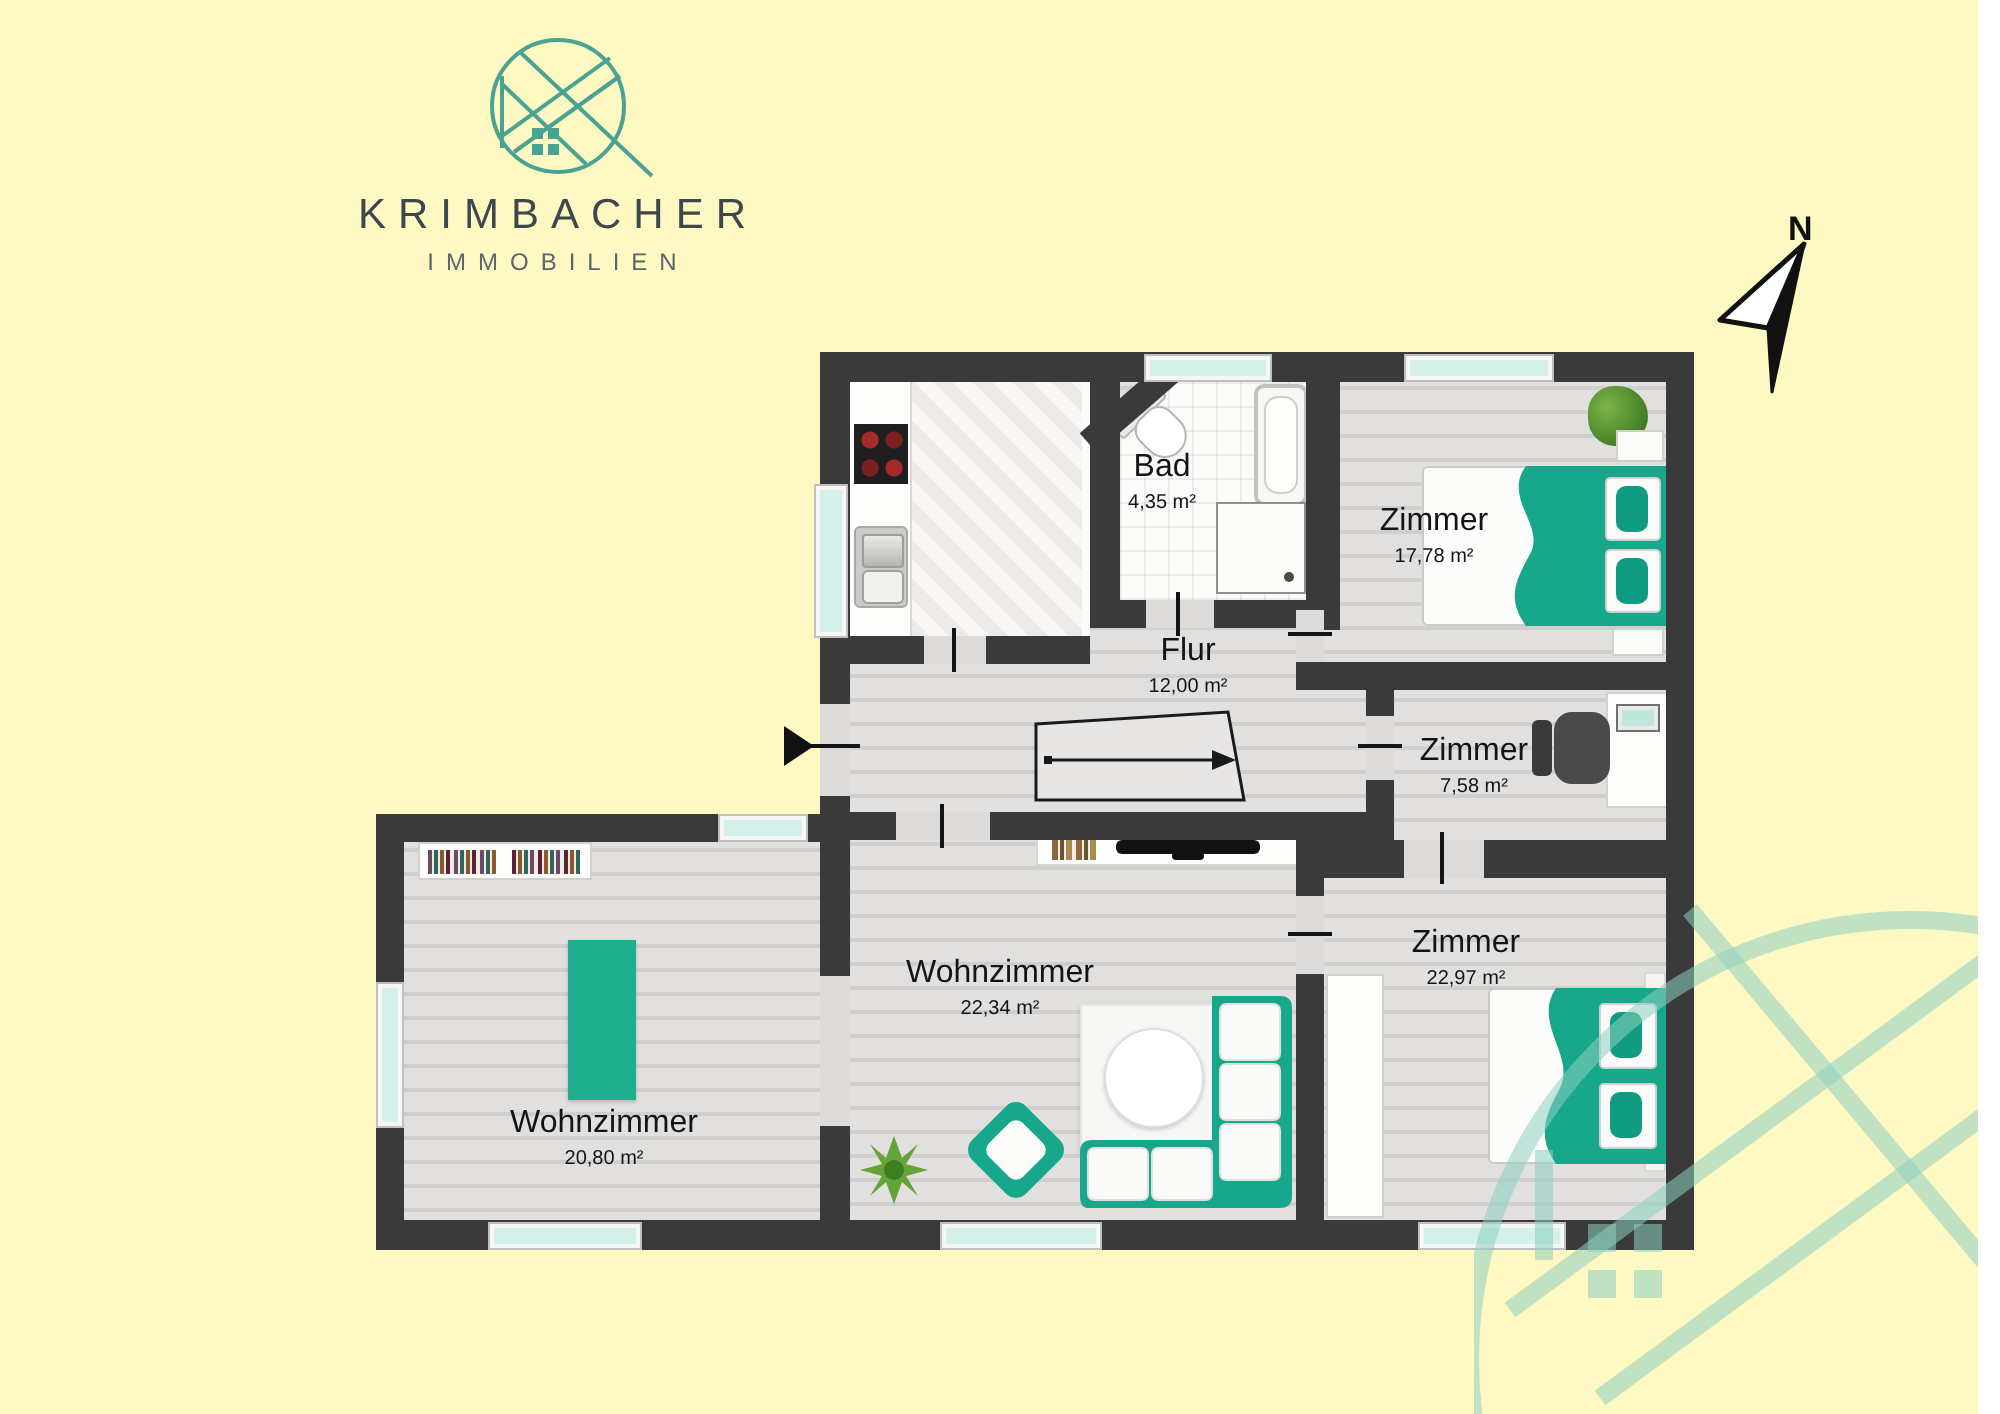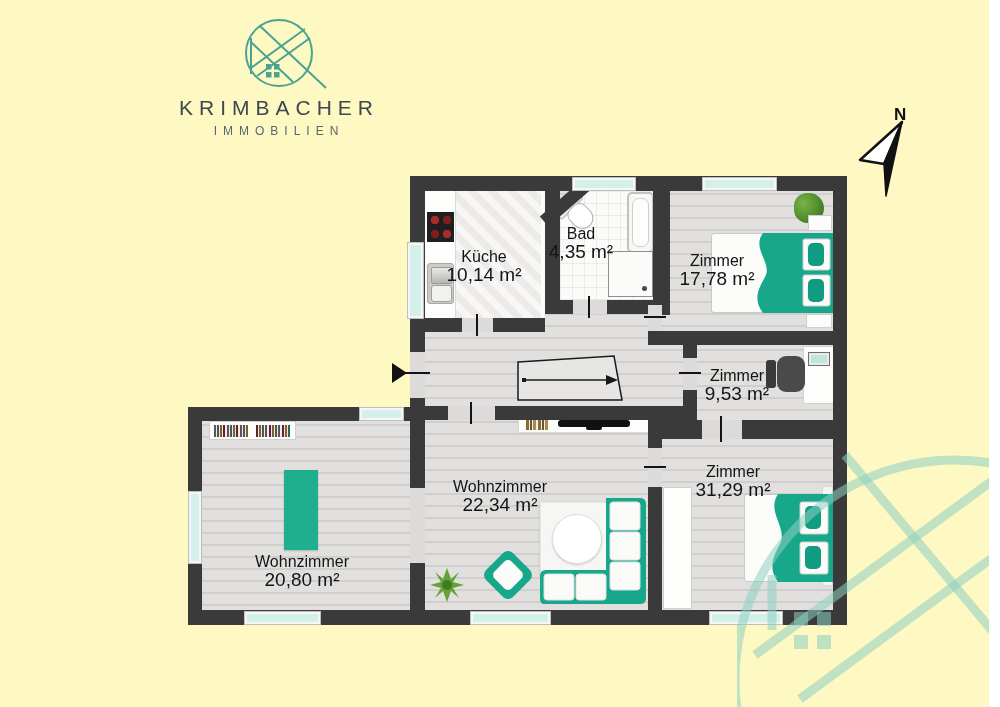--- a/index.html
+++ b/index.html
@@ -16,21 +16,21 @@
   .floor-tile{position:absolute;z-index:11;background:#fbfbf9;
     background-image:repeating-linear-gradient(0deg,rgba(0,0,0,.06) 0 1px,transparent 1px 12px),
                      repeating-linear-gradient(90deg,rgba(0,0,0,.06) 0 1px,transparent 1px 12px);}
   .furn{position:absolute;z-index:20;}
   .win{position:absolute;z-index:40;background:#d3f0ea;border:2px solid #f6f6f6;
        box-shadow:0 0 0 1px #bfbfbd;box-sizing:border-box;}
   .door{position:absolute;z-index:40;background:#dcdbd9;}
   .tick{position:absolute;z-index:45;background:#141414;}
   .room-label{position:absolute;z-index:50;text-align:center;color:#141414;}
   .room-label .rname{font-size:16px;line-height:19px;}
-  .room-label .rarea{font-size:19px;line-height:17px;}
+  .room-label .rarea{font-size:10px;line-height:17px;}
   .decor{position:absolute;z-index:50;}
   .watermark{position:absolute;z-index:60;pointer-events:none;}
   .brand{position:absolute;text-align:center;color:#3d474e;z-index:5;}
   .brand-name{font-size:21px;letter-spacing:6px;font-weight:500;}
   .brand-sub{font-size:12px;letter-spacing:6px;color:#5a656d;margin-top:4px;}
   .chair{position:absolute;width:25px;height:25px;border-radius:50%;background:#eef6f2;
          border:2px solid #e2e2e0;box-sizing:border-box;box-shadow:inset 0 0 0 3px #fff;}
 </style>
 </head>
 <body>
@@ -213,39 +213,39 @@
   <div class="door" style="left:410px;top:488px;width:15px;height:75px;"></div>
 
   <svg class="decor" style="left:514px;top:352px;" width="112" height="52" viewBox="0 0 112 52">
     <polygon points="4,10 100,4 108,48 4,48" fill="#e7e6e4" stroke="#1a1a1a" stroke-width="1.5"></polygon>
     <rect x="8" y="26" width="4" height="4" fill="#1a1a1a"></rect>
     <line x1="10" y1="28" x2="94" y2="28" stroke="#1a1a1a" stroke-width="1.5"></line>
     <polygon points="92,23 104,28 92,33" fill="#1a1a1a"></polygon>
   </svg>
   <div class="decor" style="left:392px;top:363px;width:0;height:0;border-top:10px solid transparent;border-bottom:10px solid transparent;border-left:15px solid #111;"></div>
 
-  <div class="room-label" style="left:424px;top:247px;width:120px;">
-    <div class="rname">Küche</div>
-    <div class="rarea">10,14 m²</div>
-  </div>
   <div class="room-label" style="left:531px;top:224px;width:100px;">
     <div class="rname">Bad</div>
     <div class="rarea">4,35 m²</div>
   </div>
   <div class="room-label" style="left:657px;top:251px;width:120px;">
     <div class="rname">Zimmer</div>
     <div class="rarea">17,78 m²</div>
   </div>
+  <div class="room-label" style="left:534px;top:316px;width:120px;">
+    <div class="rname">Flur</div>
+    <div class="rarea">12,00 m²</div>
+  </div>
   <div class="room-label" style="left:677px;top:366px;width:120px;">
     <div class="rname">Zimmer</div>
-    <div class="rarea">9,53 m²</div>
+    <div class="rarea">7,58 m²</div>
   </div>
   <div class="room-label" style="left:673px;top:462px;width:120px;">
     <div class="rname">Zimmer</div>
-    <div class="rarea">31,29 m²</div>
+    <div class="rarea">22,97 m²</div>
   </div>
   <div class="room-label" style="left:420px;top:477px;width:160px;">
     <div class="rname">Wohnzimmer</div>
     <div class="rarea">22,34 m²</div>
   </div>
   <div class="room-label" style="left:222px;top:552px;width:160px;">
     <div class="rname">Wohnzimmer</div>
     <div class="rarea">20,80 m²</div>
   </div>
 

